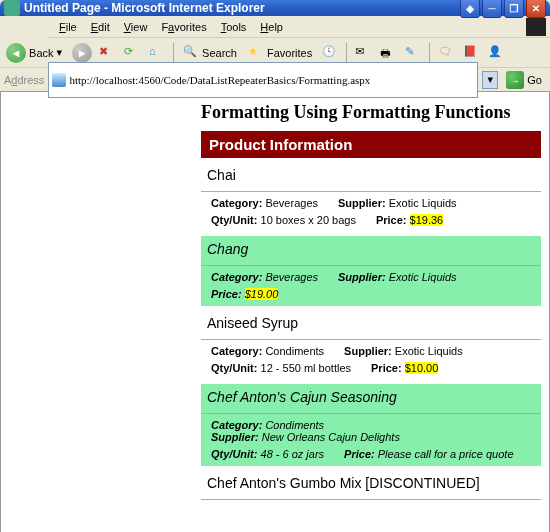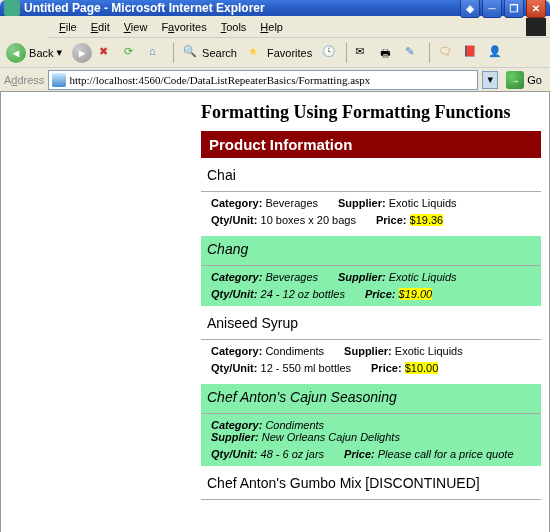--- a/index.html
+++ b/index.html
@@ -18,21 +18,21 @@
 .toolbar { background: #ece9d8; height: 30px; display: flex; align-items: center; padding: 0 4px; gap: 3px; border-bottom: 1px solid #ccc; }
 .tbtn { width: 22px; height: 22px; border-radius: 3px; display: flex; align-items: center; justify-content: center; cursor: pointer; }
 .tbtn.back { width: auto; padding: 0 6px 0 2px; }
 .tbtn .circ { width: 20px; height: 20px; border-radius: 50%; background: radial-gradient(circle at 30% 30%, #8c8,#4a4); display: flex; align-items: center; justify-content: center; color: #fff; }
 .tbtn .circ.dis { background: radial-gradient(circle at 30% 30%, #ccc,#999); }
 .tbtn.txt { width: auto; padding: 0 4px; gap: 3px; }
 .sep { width: 1px; height: 20px; background: #aaa; margin: 0 2px; }
 .ico { width: 16px; height: 16px; display: inline-block; }
 .addrbar { background: #ece9d8; height: 24px; display: flex; align-items: center; padding: 0 4px; gap: 4px; border-bottom: 1px solid #999; }
 .addrbar .lbl { color: #888; }
-.addrbar .field { flex: 1; background: #fff; border: 1px solid #7f9db9; height: 20px; display: flex; align-items: center; padding: 0 3px; }
+.addrbar .field { flex: 1; background: #fff; border: 1px solid #7f9db9; height: 36px; display: flex; align-items: center; padding: 0 3px; }
 .addrbar .field .pgico { width: 14px; height: 14px; background: linear-gradient(#cef,#48c); border-radius: 2px; margin-right: 3px; }
 .addrbar .field input { flex: 1; border: none; outline: none; font-size: 11px; font-family: Tahoma; }
 .addrbar .dd { width: 16px; height: 18px; background: #cde; border: 1px solid #7f9db9; display: flex; align-items: center; justify-content: center; cursor: pointer; }
 .gobtn { display: flex; align-items: center; gap: 3px; cursor: pointer; padding: 0 4px; }
 .gobtn .gc { width: 18px; height: 18px; background: radial-gradient(circle at 30% 30%,#6c6,#383); border-radius: 3px; display: flex; align-items: center; justify-content: center; color: #fff; font-size: 9px; }
 .content { background: #fff; height: 488px; overflow-y: auto; border: 1px solid #999; border-top: none; }
 .content::-webkit-scrollbar { width: 16px; }
 .content::-webkit-scrollbar-track { background: #ece9d8; }
 .content::-webkit-scrollbar-thumb { background: #c8c8c8; border: 1px solid #999; }
 .page { padding: 6px 0 6px 200px; }
@@ -152,21 +152,20 @@
             <span><b>Price:</b> <span class="price-hl">$19.36</span></span>
           </div>
         </div>
         <div class="prod alt">
           <div class="pname">Chang</div>
           <div class="prow">
             <span><b>Category:</b> <span>Beverages</span></span>
             <span><b>Supplier:</b> <span>Exotic Liquids</span></span>
           </div>
           <div class="prow">
-            <span><b>Qty/Unit:</b> <span>24 - 12 oz bottles</span></span>
             <span><b>Price:</b> <span class="price-hl">$19.00</span></span>
           </div>
         </div>
         <div class="prod">
           <div class="pname">Aniseed Syrup</div>
           <div class="prow">
             <span><b>Category:</b> <span>Condiments</span></span>
             <span><b>Supplier:</b> <span>Exotic Liquids</span></span>
           </div>
           <div class="prow">

